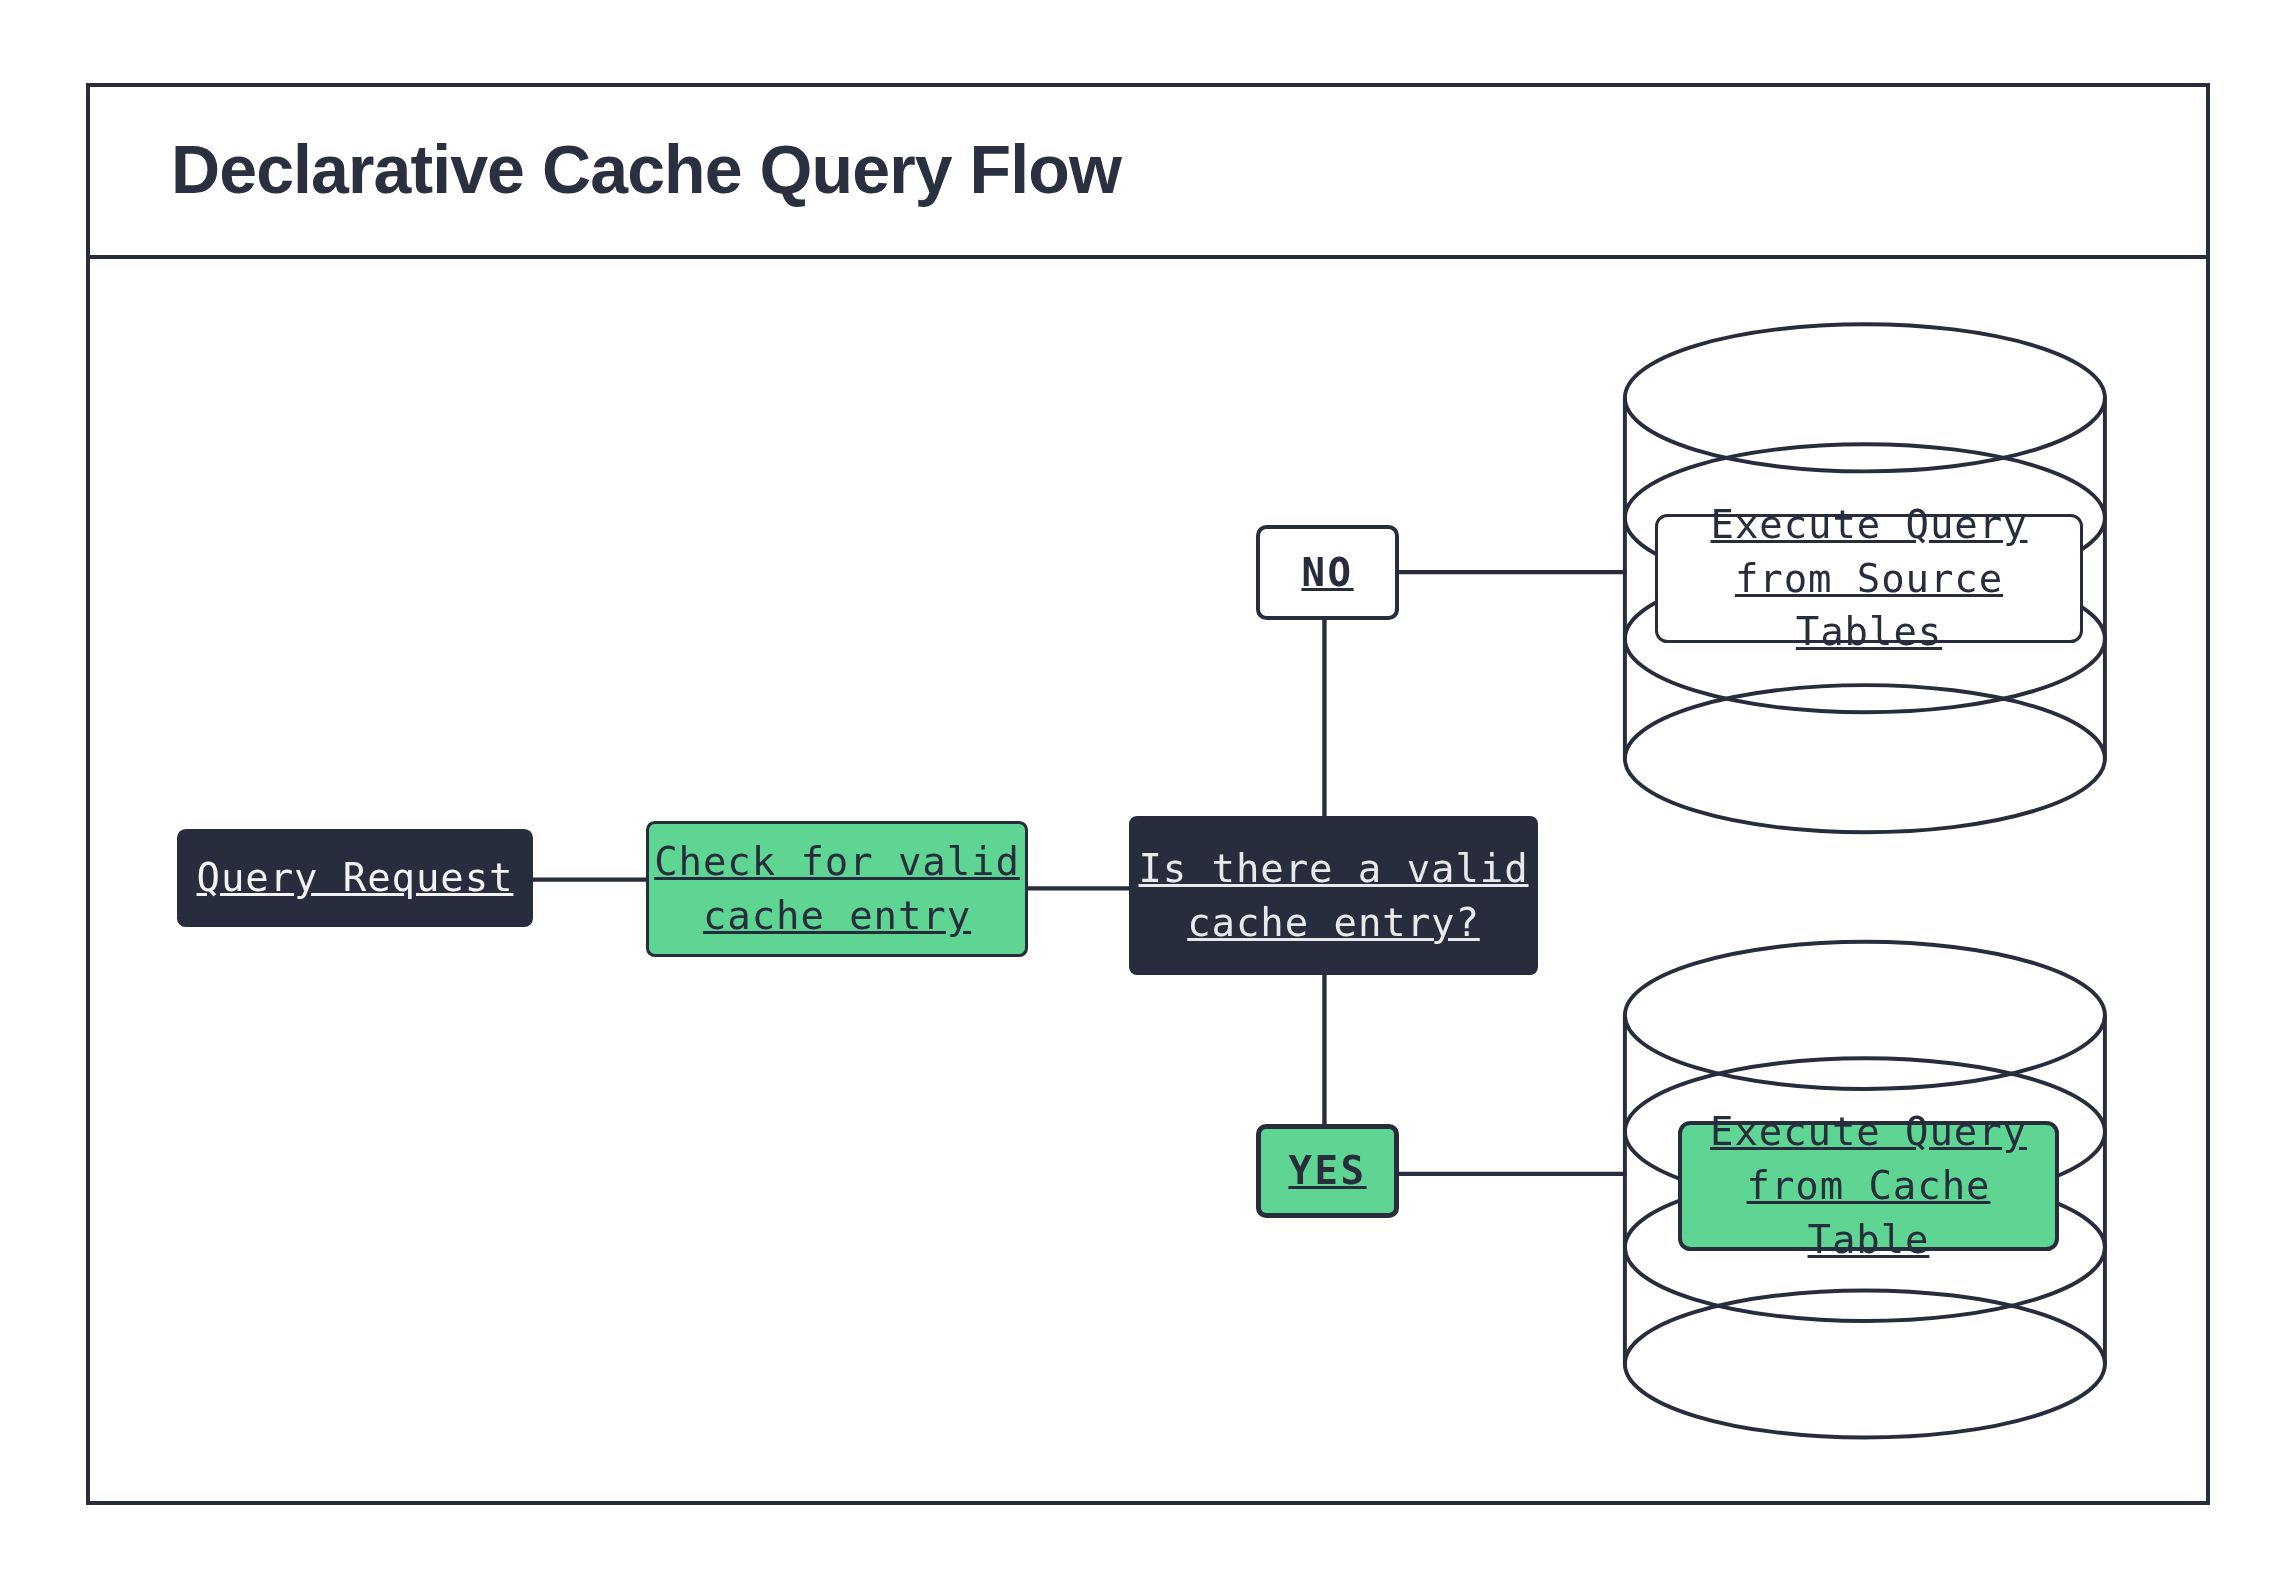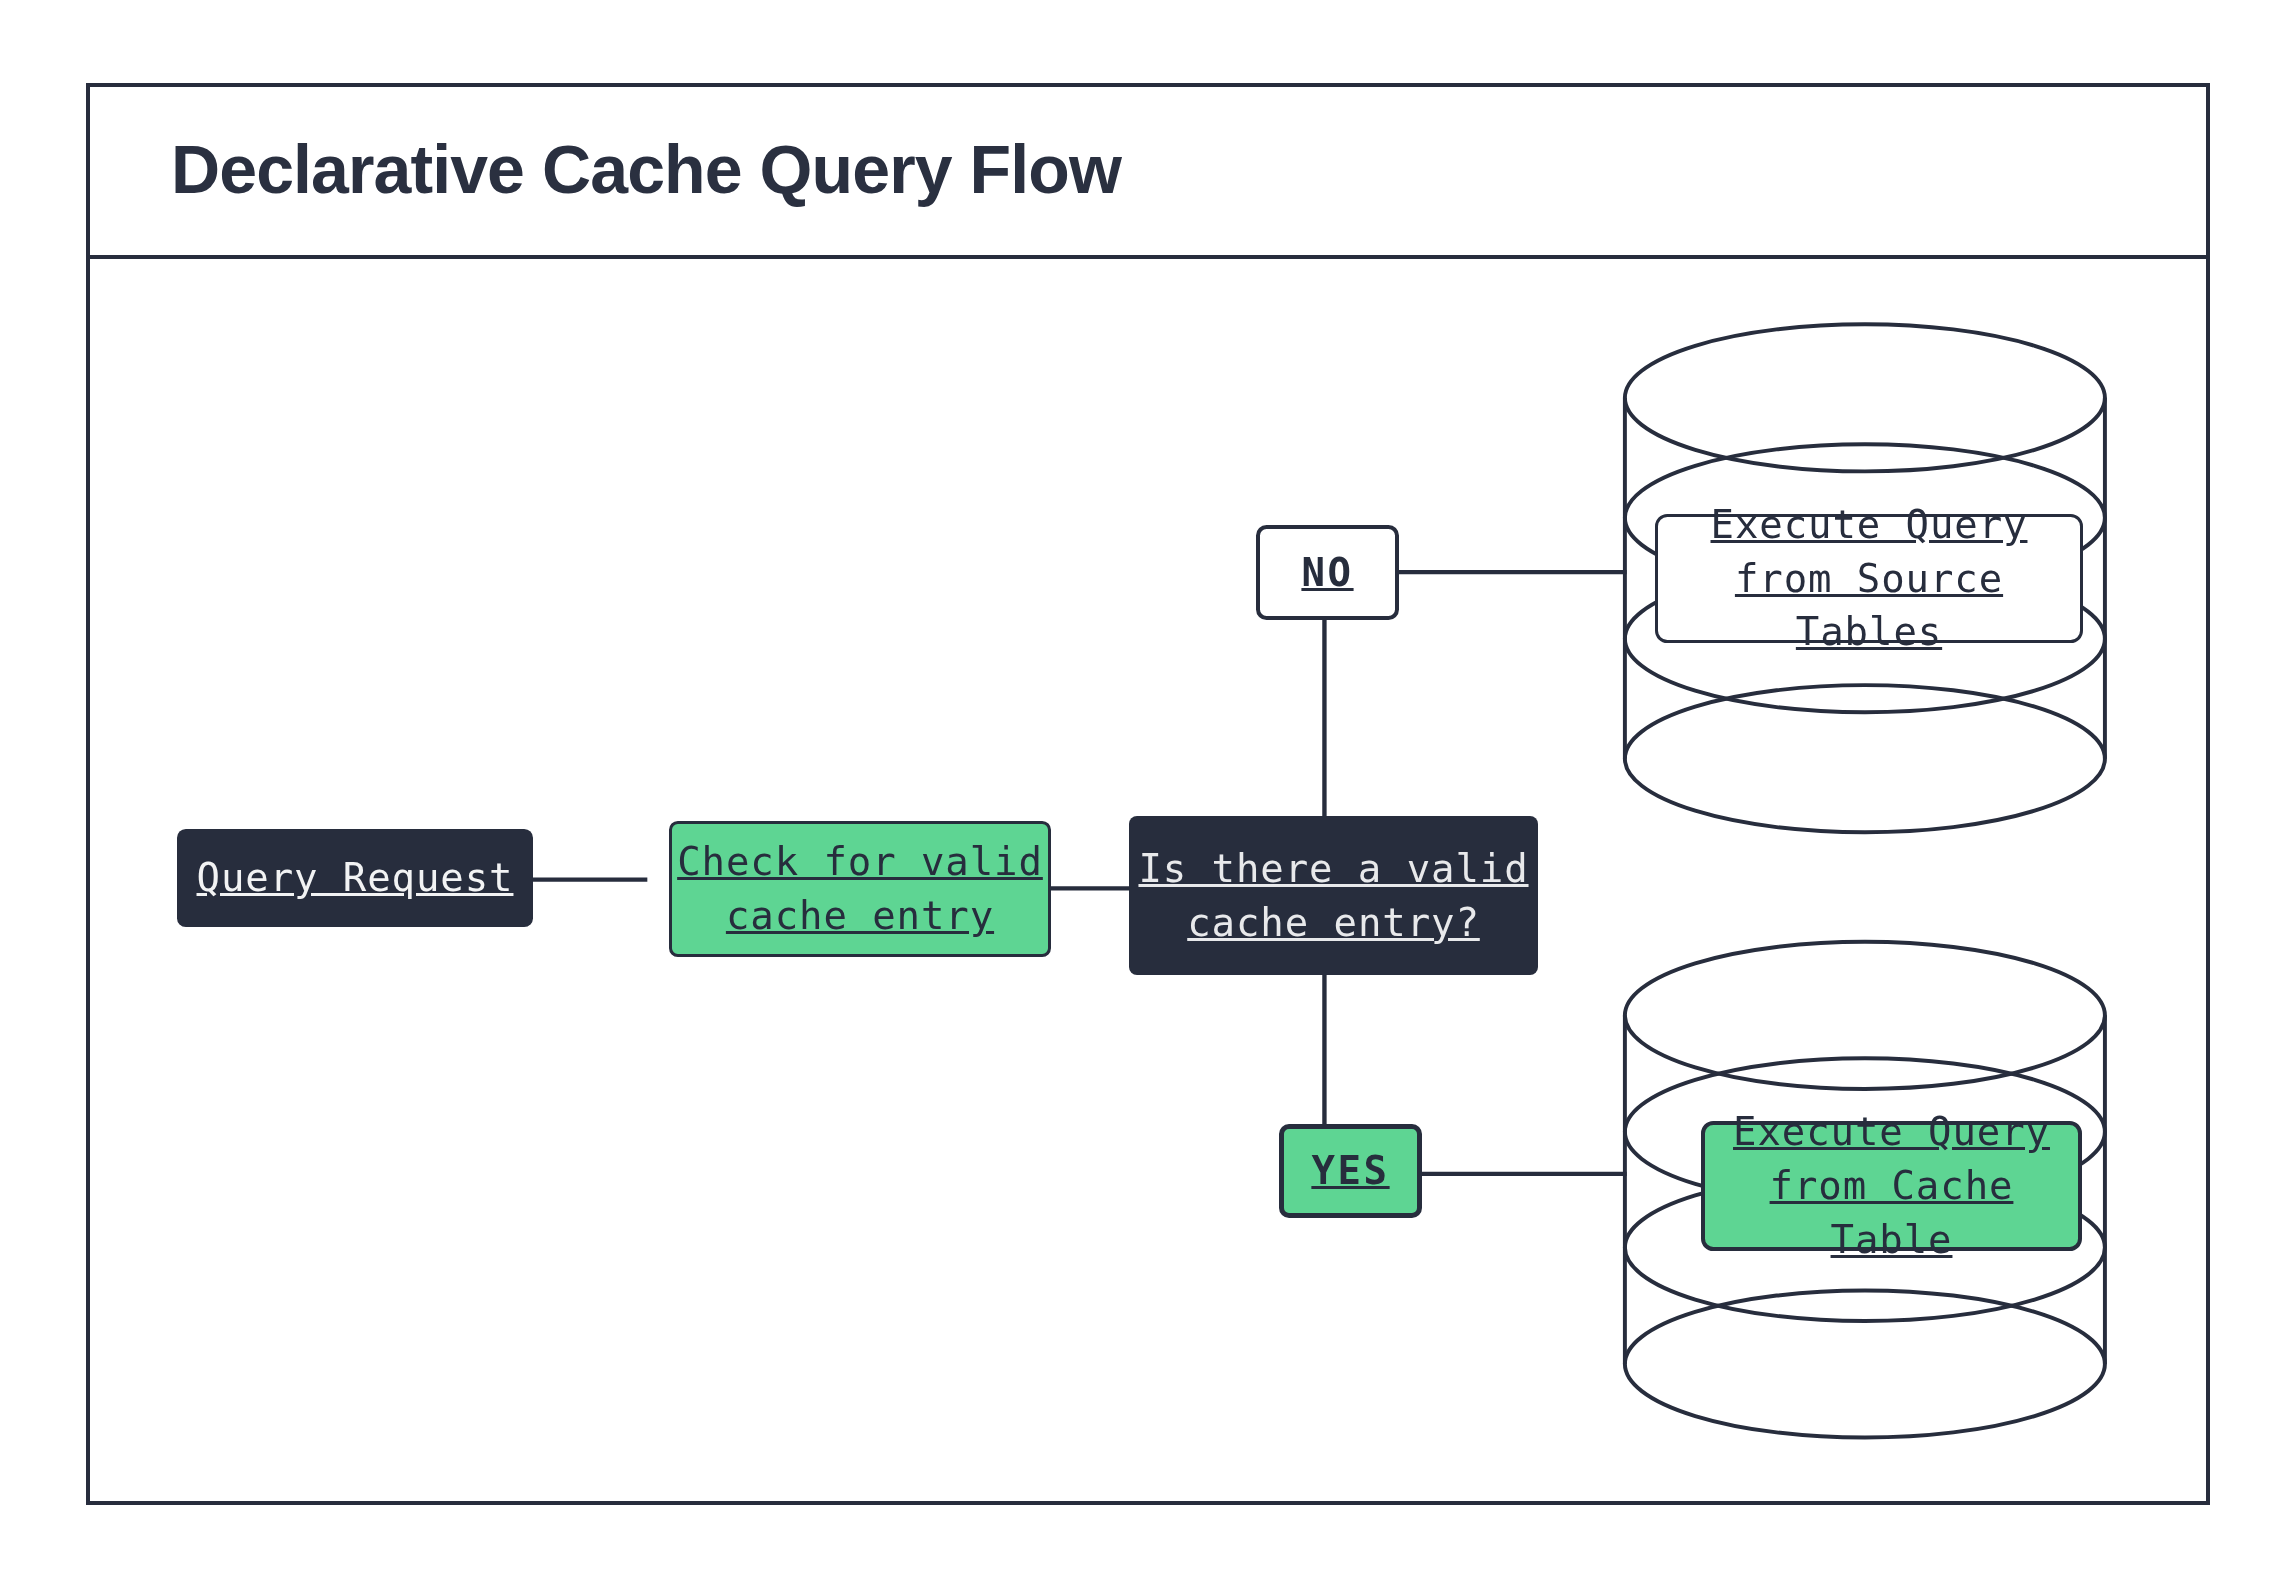--- a/index.html
+++ b/index.html
@@ -51,21 +51,21 @@
     align-items: center;
     justify-content: center;
     text-align: center;
     white-space: pre-line;
     font-size: 39px;
     letter-spacing: 0.9px;
     line-height: 1.38;
     text-decoration: underline;
   }
   .dark  { background: #272d3d; color: #f2f3f4; }
-  .green { background: #5ed593; color: #272d3d; margin-left: 23px; }
+  .green { background: #5ed593; color: #272d3d; }
   .white { background: #ffffff; color: #272d3d; }
 
   .node-query    { left: 177px;  top: 829px;  width: 356px; height: 98px; border-radius: 8.8px; }
   .node-check    { left: 646px;  top: 821px;  width: 382px; height: 136px; border-radius: 8.8px; border: 3.5px solid #272d3d; }
   .node-decision { left: 1129px; top: 816px;  width: 409px; height: 159px; border-radius: 8px; color: #e8e9eb; }
   .node-no       { left: 1256px; top: 525px;  width: 143px; height: 95px; border-radius: 10.5px; border: 4.4px solid #272d3d; font-weight: bold; letter-spacing: 2.6px; }
   .node-yes      { left: 1256px; top: 1124px; width: 143px; height: 94px; border-radius: 10px; border: 5.3px solid #272d3d; font-weight: bold; letter-spacing: 2.6px; }
   .node-exec-source { left: 1655px; top: 514px;  width: 428px; height: 129px; border-radius: 12.3px; border: 3.5px solid #272d3d; }
   .node-exec-cache  { left: 1678px; top: 1121px; width: 381px; height: 130px; border-radius: 12.3px; border: 4.4px solid #272d3d; }
 </style>

